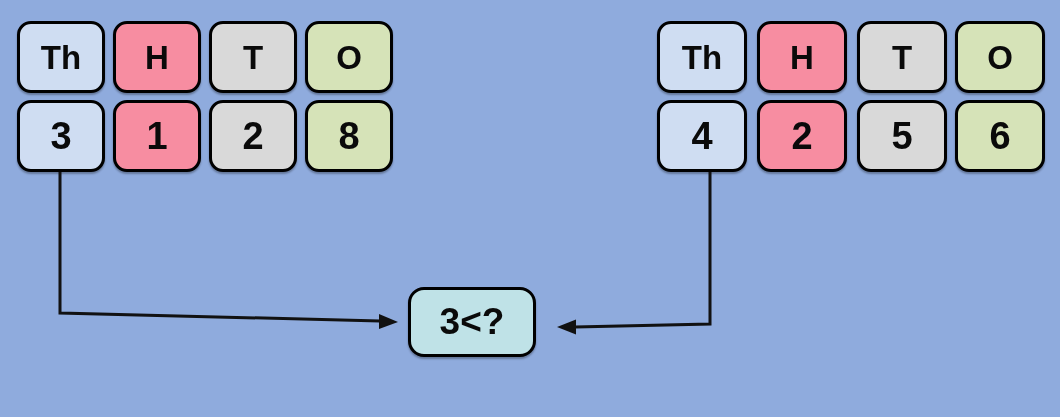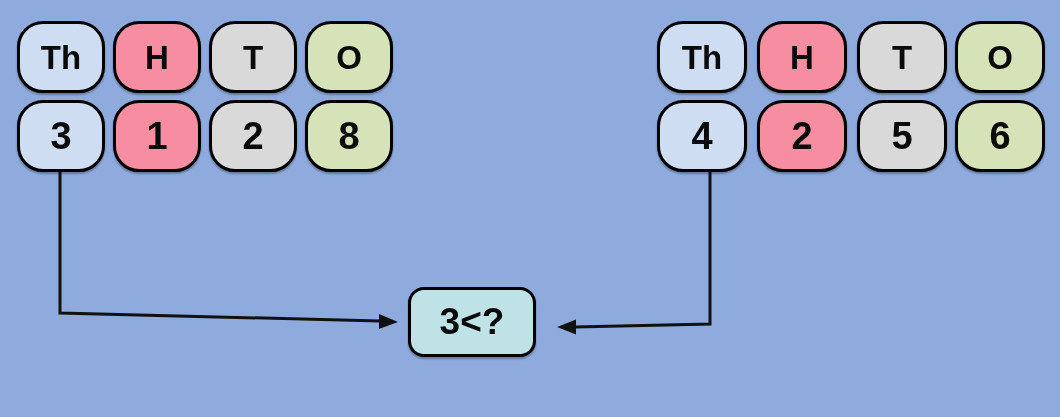--- a/index.html
+++ b/index.html
@@ -17,21 +17,21 @@
   .canvas {
     position: absolute;
     inset: 0;
   }
   .box {
     position: absolute;
     width: 88px;
     height: 72px;
     box-sizing: border-box;
     border: 3px solid var(--border, #000);
-    border-radius: 26px;
+    border-radius: 14px;
     background: #fff;
     display: flex;
     align-items: center;
     justify-content: center;
     font-weight: bold;
     color: #0a0a0a;
     font-size: 38px;
     line-height: 1;
     box-shadow: 0 2px 2px rgba(0,0,0,0.30);
   }

